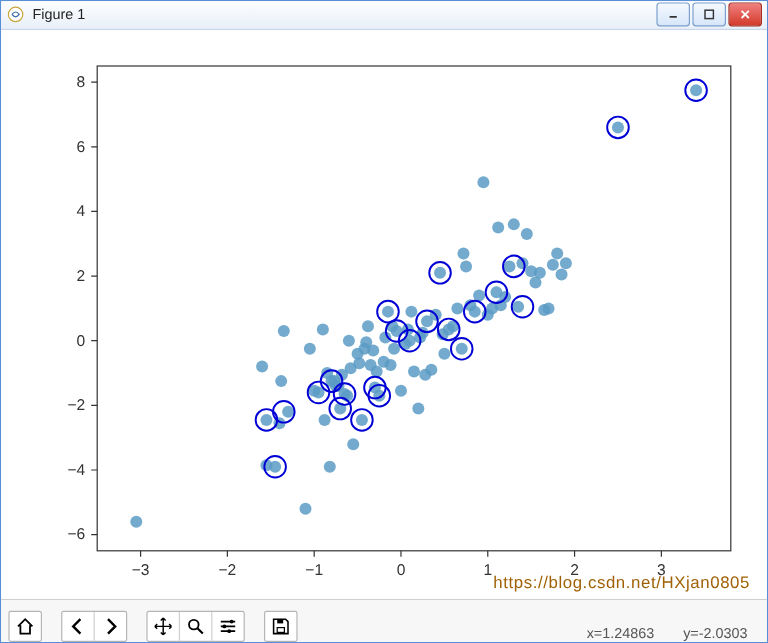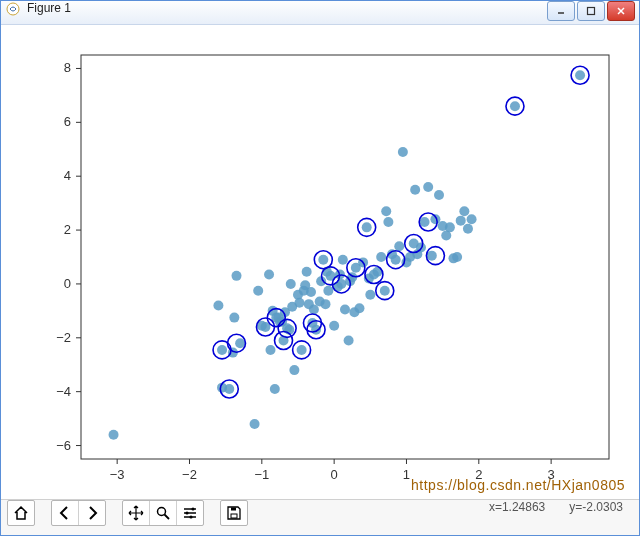--- a/index.html
+++ b/index.html
@@ -1,25 +1,25 @@
 <!DOCTYPE html>
 <html><head>
 <meta charset="utf-8">
 <style>
   html,body{margin:0;padding:0;font-family:"Segoe UI",Tahoma,sans-serif;font-size:12px;background:#fff;color:#000}
   .window{width:640px;height:536px;border:1px solid #5a8fd8;box-sizing:border-box;display:flex;flex-direction:column;background:#fff}
-  .titlebar{height:28px;background:linear-gradient(#fdfefe,#e8eff9);border-bottom:1px solid #c8d6ea;display:flex;align-items:flex-start;padding:0 4px;gap:6px}
+  .titlebar{height:28px;background:linear-gradient(#fdfefe,#e8eff9);border-bottom:1px solid #c8d6ea;display:flex;align-items:center;padding:0 4px;gap:6px}
   .titlebar .icon{width:16px;height:16px;display:inline-flex;align-items:center;justify-content:center}
   .titlebar .title{flex:1;font-size:12px;color:#222}
   .winbtns{display:flex;gap:2px}
   .winbtn{width:26px;height:18px;border:1px solid #7a9fce;border-radius:3px;background:linear-gradient(#f5f9ff,#d7e6f9);display:flex;align-items:center;justify-content:center;cursor:default}
   .winbtn.close{background:linear-gradient(#f08080,#d43b2a);border-color:#a62e20}
   .winbtn svg{width:10px;height:10px}
   .content{flex:1;position:relative;background:#fff}
-  .toolbar{height:44px;border-top:1px solid #d0d0d0;background:#f7f7f7;display:flex;align-items:flex-start;padding:0 6px;gap:16px}
+  .toolbar{height:44px;border-top:1px solid #d0d0d0;background:#f7f7f7;display:flex;align-items:flex-end;padding:0 6px;gap:16px}
   .tbgroup{display:flex;border:1px solid #b5b5b5;border-radius:2px;background:#fff}
   .tbbtn{width:26px;height:24px;display:flex;align-items:center;justify-content:center;cursor:pointer}
   .tbbtn+.tbbtn{border-left:1px solid #d0d0d0}
   .tbbtn svg{width:16px;height:16px}
   .toolbar .spacer{flex:1}
   .coords{font-size:12px;color:#555;padding-right:10px;display:flex;gap:24px}
   .watermark{position:absolute;right:14px;bottom:6px;color:#a16207;font-size:14px;pointer-events:none;letter-spacing:.5px}
   svg{display:block}
 </style>
 </head>

